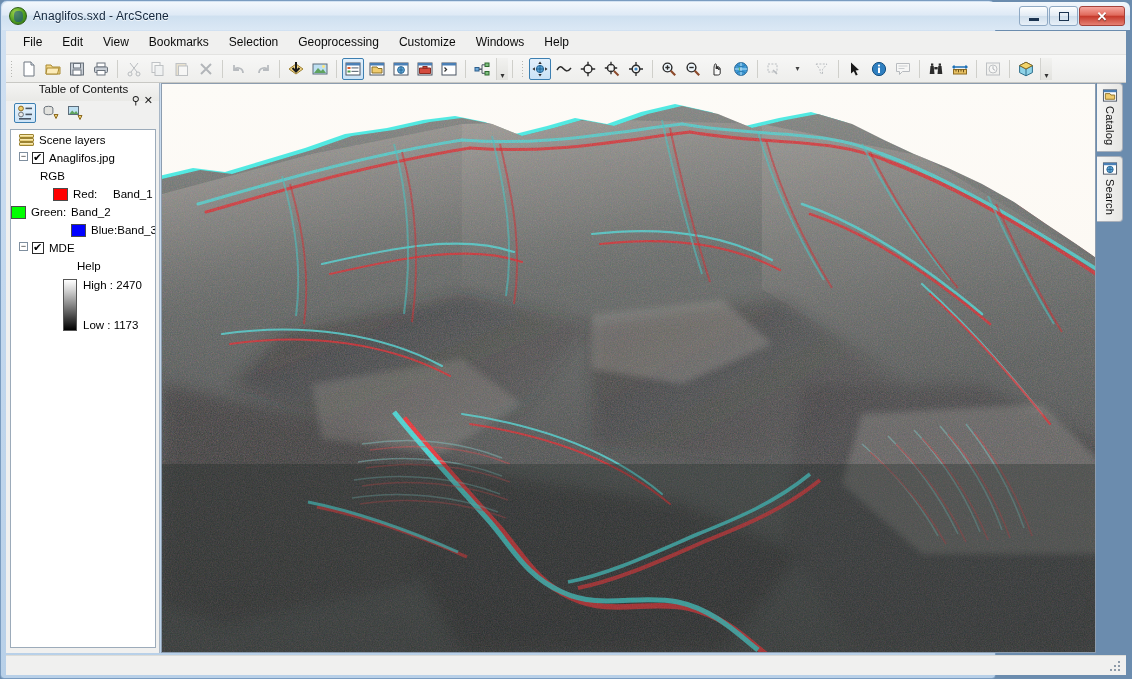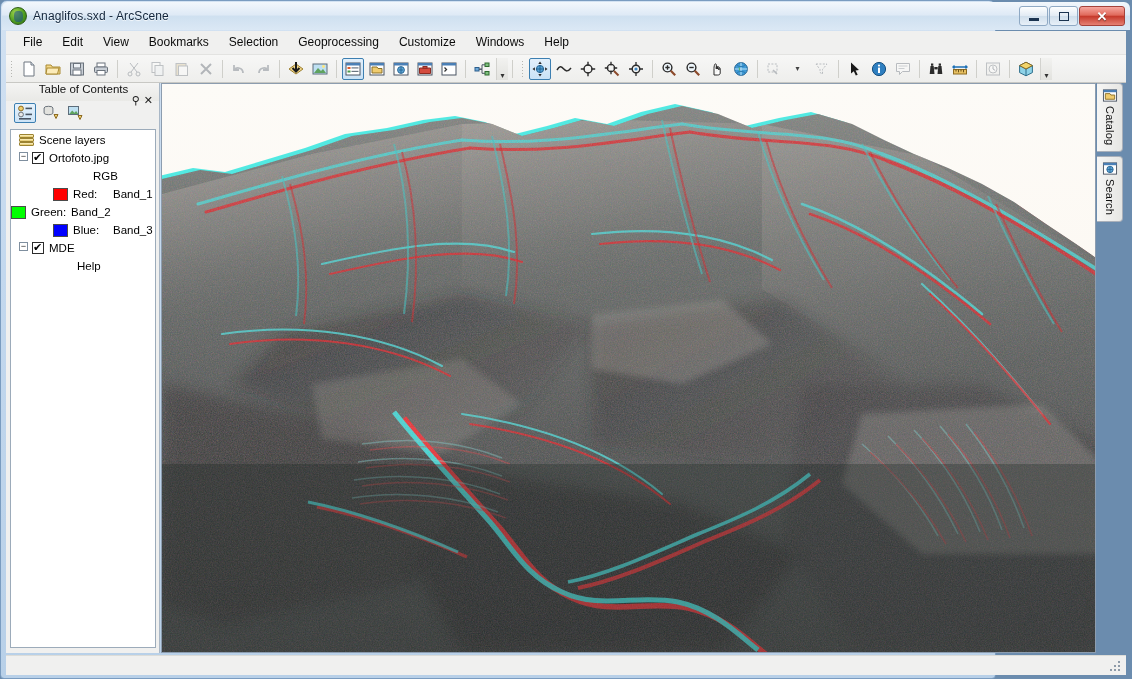--- a/index.html
+++ b/index.html
@@ -594,53 +594,60 @@
             <i></i>
             <i></i>
             <i></i>
           </span>
         <span>Scene layers</span>
       </div>
 
       <div class="row" style="padding-left:8px">
         <span class="expander">−</span>
         <span class="cbx"></span>
-        <span>Ortofoto.jpg</span>
-      </div>
-
-      <div class="row" style="padding-left:82px">
+        <span>Anaglifos.jpg</span>
+      </div>
+
+      <div class="row" style="padding-left:29px">
         <span>RGB</span>
       </div>
 
       <div class="row" style="padding-left:42px">
         <span class="swatch" style="background:#ff0000"></span>
         <span class="band-name">Red:</span>
         <span>Band_1</span>
       </div>
       <div class="row" style="">
         <span class="swatch" style="background:#00ff00"></span>
         <span class="band-name">Green:</span>
         <span>Band_2</span>
       </div>
-      <div class="row" style="padding-left:42px">
+      <div class="row" style="padding-left:60px">
         <span class="swatch" style="background:#0000ff"></span>
         <span class="band-name">Blue:</span>
         <span>Band_3</span>
       </div>
 
       <div class="row" style="padding-left:8px">
         <span class="expander">−</span>
         <span class="cbx"></span>
         <span>MDE</span>
       </div>
 
       <div class="row" style="padding-left:66px">
         <span>Help</span>
       </div>
 
+      <div style="display:flex; padding-left:52px; margin-top:1px;">
+        <div class="ramp"></div>
+        <div style="margin-left:6px; display:flex; flex-direction:column; justify-content:space-between; height:52px; font-size:11.5px;">
+          <span>High : 2470</span>
+          <span>Low : 1173</span>
+        </div>
+      </div>
 
     </div>
   </div>
 
   <div class="view-wrap">
     <div class="scene">
       <div class="sky"></div>
       <svg class="terrain" viewBox="0 0 940 568" preserveAspectRatio="none">
         <defs>
 

